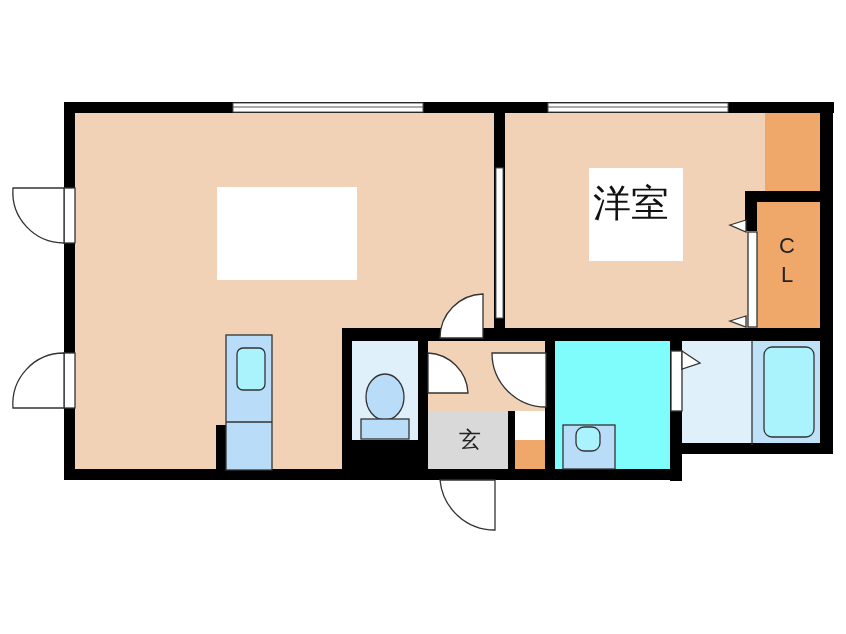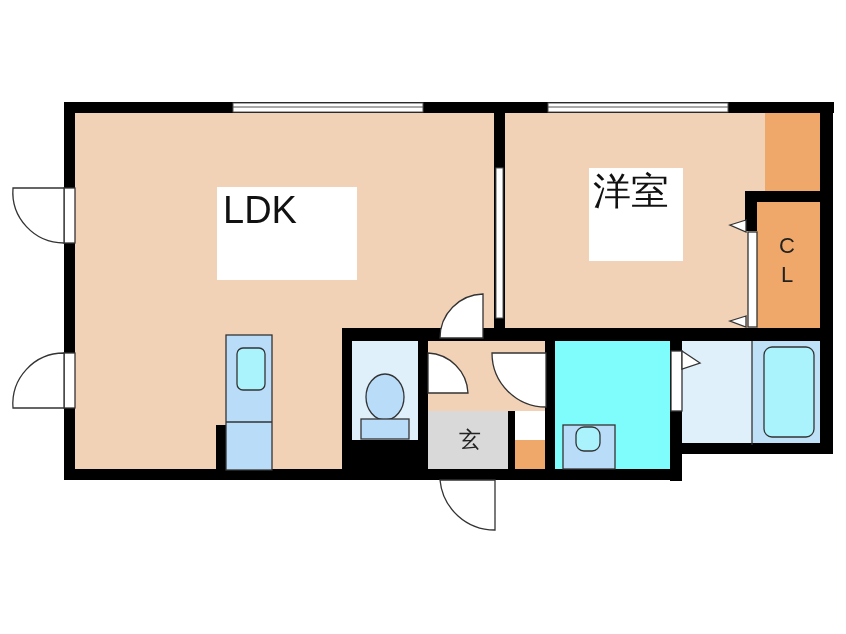--- a/index.html
+++ b/index.html
@@ -1,20 +1,20 @@
 <!DOCTYPE html>
 <html><head>
 <meta charset="utf-8">
 <style>
   html, body { margin:0; padding:0; background:#ffffff; }
   body { width:846px; height:634px; position:relative; overflow:hidden; font-family:"Liberation Sans", sans-serif; }
   svg { position:absolute; left:0; top:0; }
   .label-box { position:absolute; background:#ffffff; color:#111; text-align:left; line-height:1.12; }
   .ldk-label { left:217px; top:187px; width:140px; height:93px; font-size:38px; padding:2px 0 0 6px; box-sizing:border-box; }
-  .yoshitsu-label { left:589px; top:168px; width:94px; height:93px; font-size:38px; padding:2px 0 0 4px; box-sizing:border-box; }
+  .yoshitsu-label { left:589px; top:168px; width:94px; height:93px; font-size:38px; padding:14px 0 0 4px; box-sizing:border-box; }
   .cl-label { position:absolute; left:770px; top:232px; width:34px; font-size:22px; line-height:1.3; text-align:center; color:#222; }
   .genkan-label { position:absolute; left:430px; top:415px; width:80px; height:50px; font-size:22px; text-align:center; line-height:50px; color:#222; }
 </style>
 </head>
 <body>
 
 <svg width="846" height="634" viewBox="0 0 846 634">
 
   <rect x="75" y="113" width="420" height="357" fill="#f2d2b6"></rect>
   <rect x="505" y="113" width="315" height="215" fill="#f2d2b6"></rect>
@@ -81,21 +81,20 @@
     <ellipse cx="385" cy="397" rx="19" ry="23" fill="#b9dcf8"></ellipse>
     <rect x="361" y="419" width="48" height="20" fill="#b9dcf8"></rect>
     <rect x="563" y="425" width="52" height="44" fill="#b9dcf8"></rect>
     <rect x="576" y="427" width="24" height="24" rx="8" fill="#aaf2fc"></rect>
     <line x1="752" y1="341" x2="752" y2="445"></line>
     <rect x="764" y="347" width="50" height="90" rx="8" fill="#aaf2fc"></rect>
   </g>
 </svg>
 
 <div class="label-box ldk-label">
-  <div>LDK</div>
 </div>
 
 <div class="label-box yoshitsu-label">
   <div>洋室</div>
 </div>
 
 <div class="cl-label">
   <div>C</div>
   <div>L</div>
 </div>

